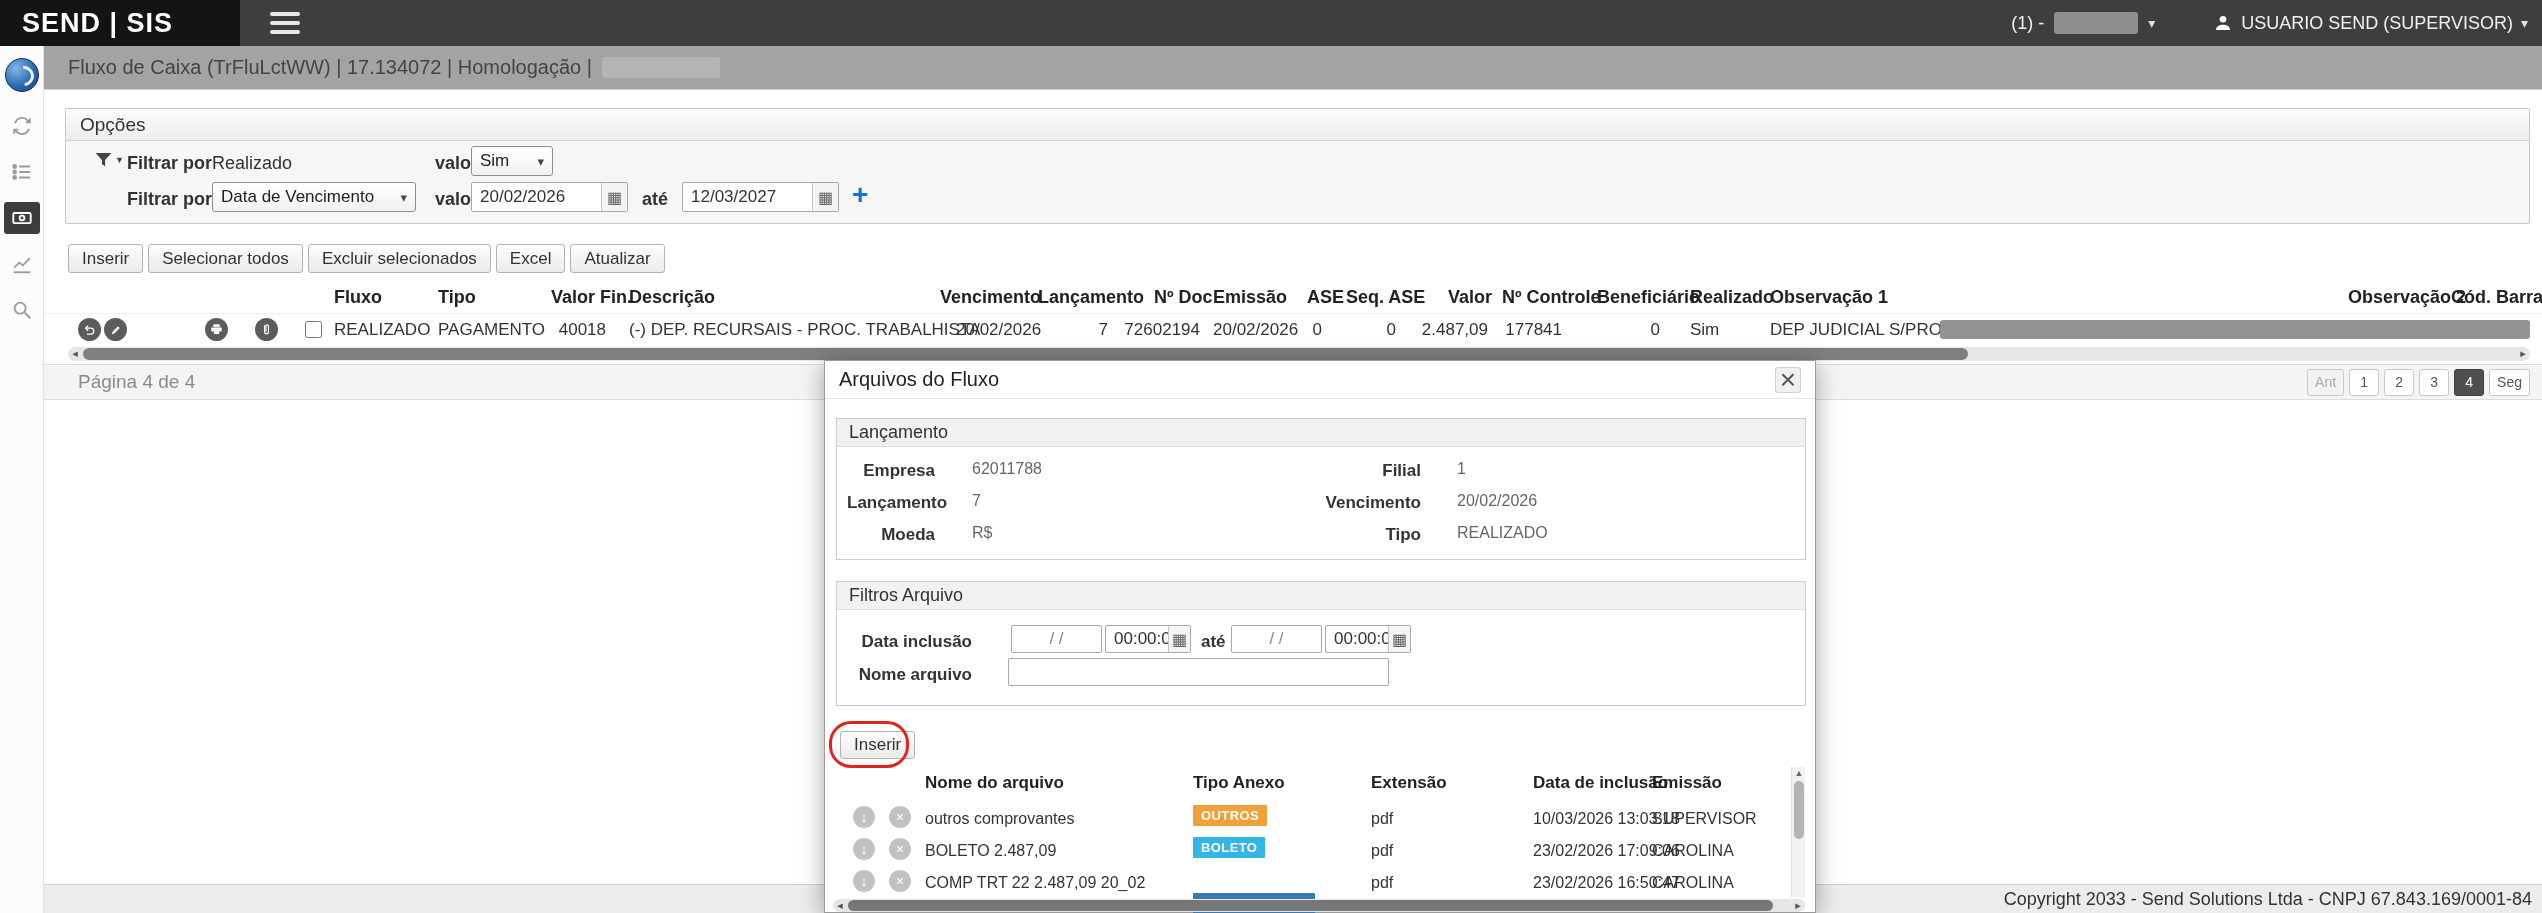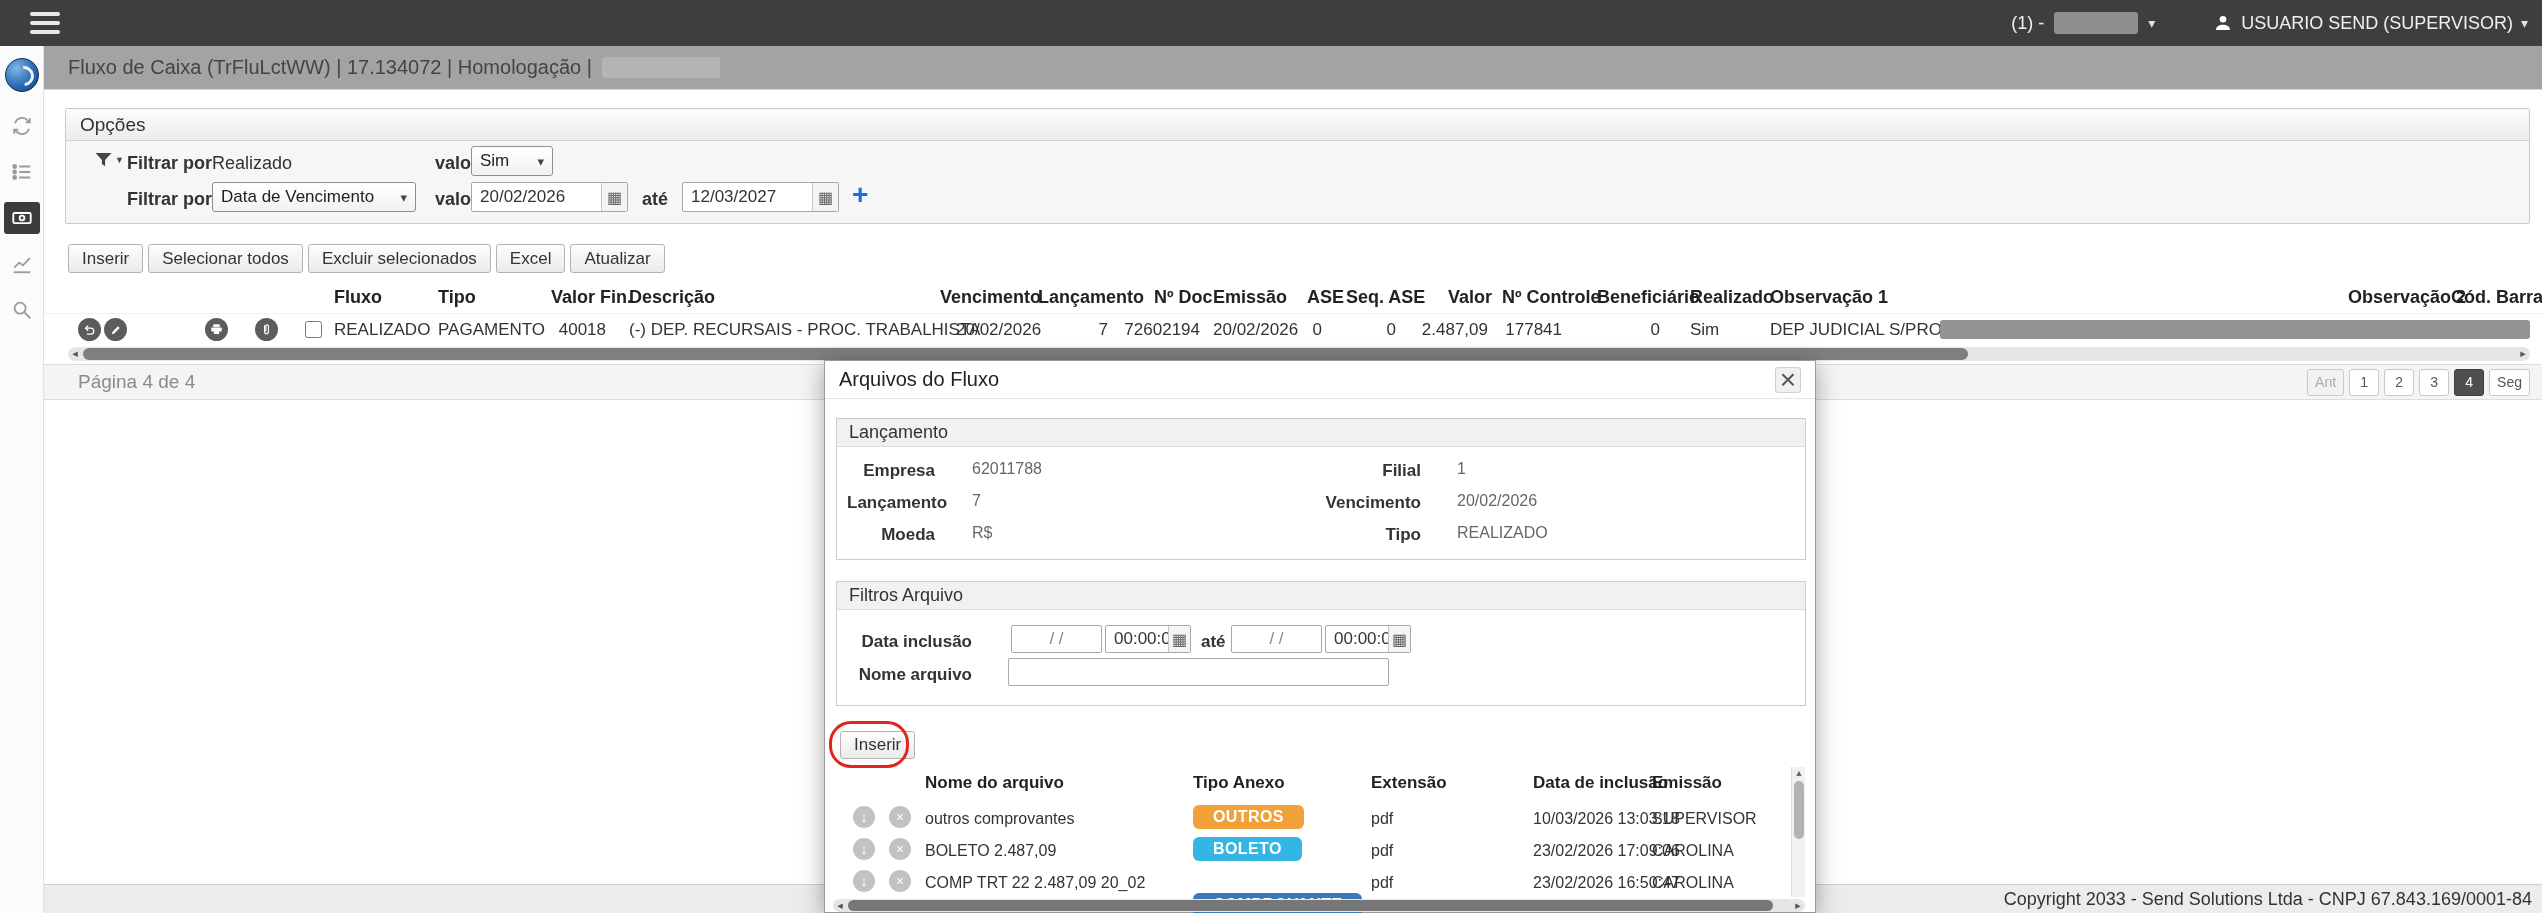--- a/index.html
+++ b/index.html
@@ -81,30 +81,31 @@
   .modal-title { height:38px; display:flex; align-items:center; padding:0 14px; border-bottom:1px solid #e4e4e4; font-size:20px; color:#222; }
   .modal-close { margin-left:auto; font-size:28px; color:#555; line-height:22px; cursor:pointer; background:#f0f0f0; border:1px solid #cfcfcf; border-radius:3px; width:26px; height:26px; display:flex; align-items:center; justify-content:center; }
   .modal-fieldset { position:absolute; left:11px; width:970px; border:1px solid #ccc; background:#fff; }
   .fs-header { height:28px; background:#f1f1f1; border-bottom:1px solid #ddd; display:flex; align-items:center; padding-left:12px; font-size:18px; color:#333; }
   .fs-body { position:relative; }
   .mlabel { position:absolute; font-weight:bold; font-size:17px; color:#333; text-align:right; white-space:nowrap; }
   .mvalue { position:absolute; font-size:16px; color:#666; white-space:nowrap; }
   .annot { position:absolute; border:3px solid; border-radius:22px; pointer-events:none; }
   .ftable-h { position:absolute; font-size:17px; font-weight:bold; color:#222; white-space:nowrap; }
   .ftable-c { position:absolute; font-size:16px; color:#333; white-space:nowrap; }
-  .badge { position:absolute; color:#fff; font-size:16px; font-weight:bold; padding:3px 20px; border-radius:6px; letter-spacing:.4px; }
+  .badge { position:absolute; color:#fff; font-size:13px; font-weight:bold; padding:3px 8px; border-radius:1px; letter-spacing:.4px; }
   .mini-circle { position:absolute; width:22px; height:22px; border-radius:50%; background:#c2c2c2; color:#fff; font-size:14px; display:flex; align-items:center; justify-content:center; cursor:pointer; }
   .vscroll { position:absolute; width:14px; background:#f1f1f1; border-left:1px solid #ddd; }
   .vthumb { position:absolute; left:2px; width:10px; background:#b3b3b3; border-radius:5px; }
   .varrow { position:absolute; left:0; width:14px; font-size:9px; color:#666; text-align:center; }
 </style>
 </head>
 <body>
 
 <header class="topbar">
+  <div class="brand">SEND | SIS</div>
   <div class="hamburger">
       <i></i>
       <i></i>
       <i></i>
     </div>
   <div class="topbar-right">
     <span>(1) -</span>
     <span class="redacted" style="width:84px;height:22px;background:#8f8f8f;"></span>
     <span class="caret-down">▾</span>
     <span class="user-block">

